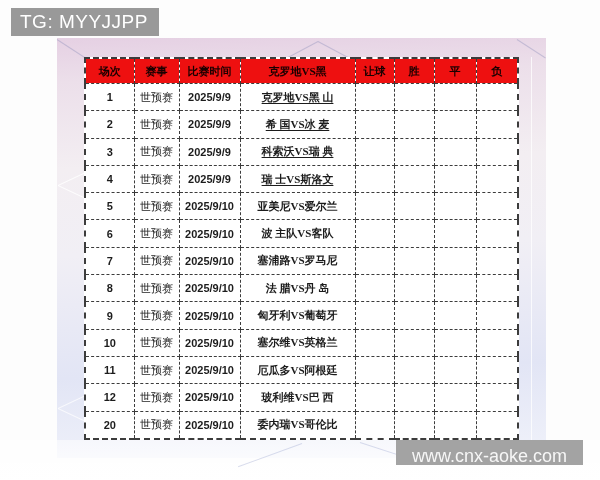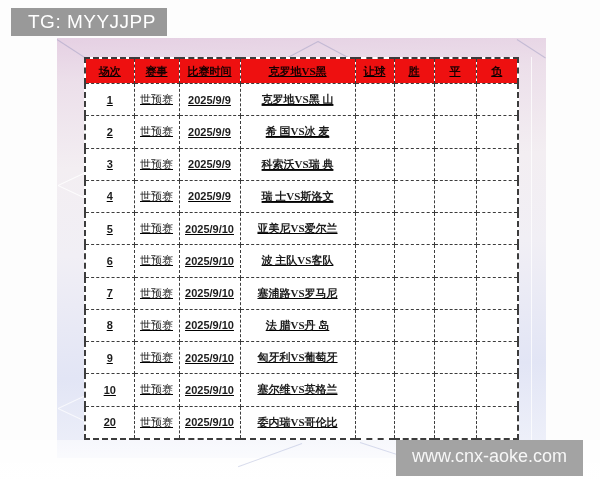--- a/index.html
+++ b/index.html
@@ -16,33 +16,32 @@
   }
   .fold { position:absolute; height:1px; background:rgba(150,150,190,0.45); transform-origin:left center; }
   .fold-light { position:absolute; width:1px; background:rgba(255,255,255,0.75); }
   .bg-bottom-fade {
     position:absolute; left:0; top:440px; width:600px; height:40px;
     background:linear-gradient(180deg, rgba(255,255,255,0.55), rgba(255,255,255,0.9));
   }
   .tg-banner {
     position:absolute; left:11px; top:8px; width:139px; height:28px;
     background:#999999; color:#ffffff; font-size:19px; line-height:28px;
-    padding-left:17px; letter-spacing:0.5px; z-index:5;
+    padding-left:9px; letter-spacing:0.5px; z-index:5;
   }
   .watermark {
-    position:absolute; left:396px; top:440px; width:187px; height:36px;
+    position:absolute; left:396px; top:440px; width:187px; height:25px;
     background:#a3a3a3; color:#f6f6f6; font-size:18px; line-height:33px;
     text-align:center; z-index:5;
   }
   table.match-table {
     position:absolute; left:84px; top:57px; width:433px; height:383px;
     border-collapse:collapse; table-layout:fixed;
     background:#ffffff;
     border:2px dashed #3c3c3c;
-    text-decoration:underline;
   }
   .match-table th, .match-table td {
     border:1px dashed #3c3c3c;
     text-align:center; vertical-align:middle;
     overflow:hidden; white-space:nowrap; padding:0;
   }
   .match-table thead th {
     background:#ee1010; color:#1a0000;
     font-weight:bold; font-size:11px; height:24px;
     font-family:"Liberation Serif", serif;
@@ -191,20 +190,40 @@
     <td class="cell-no">10</td>
     <td class="cell-event">世预赛</td>
     <td class="cell-date">2025/9/10</td>
     <td class="cell-match">塞尔维VS英格兰</td>
     <td class="cell-odds"></td>
     <td class="cell-odds"></td>
     <td class="cell-odds"></td>
     <td class="cell-odds"></td>
   </tr>
       <tr>
+    <td class="cell-no">11</td>
+    <td class="cell-event">世预赛</td>
+    <td class="cell-date">2025/9/10</td>
+    <td class="cell-match">厄瓜多VS阿根廷</td>
+    <td class="cell-odds"></td>
+    <td class="cell-odds"></td>
+    <td class="cell-odds"></td>
+    <td class="cell-odds"></td>
+  </tr>
+      <tr>
+    <td class="cell-no">12</td>
+    <td class="cell-event">世预赛</td>
+    <td class="cell-date">2025/9/10</td>
+    <td class="cell-match">玻利维VS巴 西</td>
+    <td class="cell-odds"></td>
+    <td class="cell-odds"></td>
+    <td class="cell-odds"></td>
+    <td class="cell-odds"></td>
+  </tr>
+      <tr>
     <td class="cell-no">20</td>
     <td class="cell-event">世预赛</td>
     <td class="cell-date">2025/9/10</td>
     <td class="cell-match">委内瑞VS哥伦比</td>
     <td class="cell-odds"></td>
     <td class="cell-odds"></td>
     <td class="cell-odds"></td>
     <td class="cell-odds"></td>
   </tr>
     </tbody>

